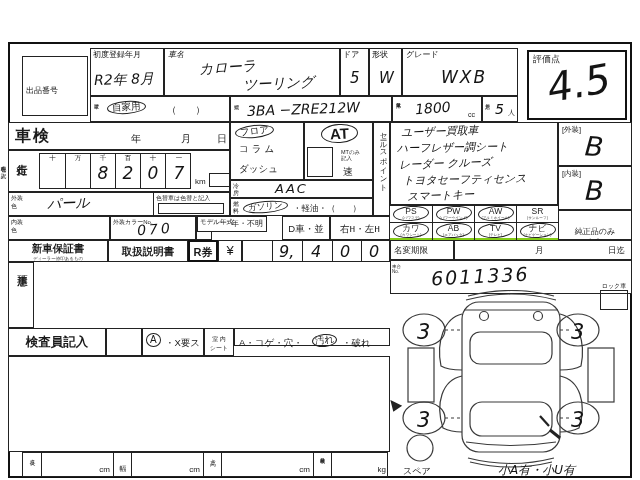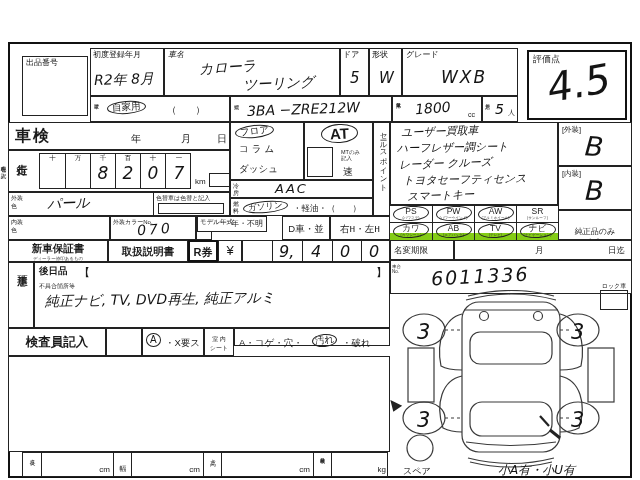--- a/index.html
+++ b/index.html
@@ -26,21 +26,21 @@
 </head>
 <body>
 
 <div id="sheet">
 
   <div class="abs vtext" style="left:1px;top:162px;font-size:5.5px;color:#222;">現在色を記入→</div>
 
   <div class="bx2" style="left:8px;top:42px;width:624px;height:436px;"></div>
 
   <div class="bx" style="left:22px;top:56px;width:66px;height:60px;">
-    <div class="lbl" style="padding:2px 3px;">出品番号</div>
+    <div class="lbl" style="padding:2px 3px;margin-top:28px;">出品番号</div>
   </div>
 
   <div class="bx2" style="left:90px;top:48px;width:428px;height:74px;"></div>
 
   <div class="bx" style="left:90px;top:48px;width:74px;height:48px;">
     <div class="lbl" style="padding:2px 2px;">初度登録年月</div>
     <div class="hw" style="position:absolute;left:3px;top:22px;font-size:14px;transform:rotate(-2deg);">R2年 8月</div>
   </div>
 
   <div class="bx" style="left:164px;top:48px;width:176px;height:48px;">
@@ -188,21 +188,21 @@
   </div>
 
   <div class="bx" style="left:390px;top:122px;width:168px;height:83px;">
     <div class="hw" style="position:absolute;left:10px;top:1px;font-size:11px;transform:rotate(-2deg);">ユーザー買取車</div>
     <div class="hw" style="position:absolute;left:6px;top:17px;font-size:11px;transform:rotate(-1deg);">ハーフレザー調シート</div>
     <div class="hw" style="position:absolute;left:8px;top:33px;font-size:11px;transform:rotate(-2deg);">レーダー クルーズ</div>
     <div class="hw" style="position:absolute;left:12px;top:49px;font-size:11px;transform:rotate(-1deg);">トヨタセーフティセンス</div>
     <div class="hw" style="position:absolute;left:16px;top:65px;font-size:11px;transform:rotate(-2deg);">スマートキー</div>
   </div>
 
-  <div class="abs" style="left:390px;top:205px;width:168px;height:35px;border-bottom:7px solid #84cc16;">
+  <div class="abs" style="left:390px;top:205px;width:168px;height:35px;border-bottom:2px solid #84cc16;">
     <div class="eqcell" style="left:0;top:0;border-left:none;">
       <span class="eqcode">PS</span>
       <span class="eqsub">(パワステ)</span>
       <span class="eqoval"></span>
     </div>
     <div class="eqcell" style="left:42px;top:0;">
       <span class="eqcode">PW</span>
       <span class="eqsub">(パワーウインド)</span>
       <span class="eqoval"></span>
     </div>
@@ -286,27 +286,20 @@
     <div style="position:absolute;left:1px;top:3px;font-size:4.5px;line-height:1.2;">
       <div>車台</div>
       <div>No.</div>
     </div>
     <div class="hw" style="position:absolute;left:40px;top:4px;font-size:19px;letter-spacing:2px;transform:rotate(-3deg);">6011336</div>
   </div>
 
   <div class="bx" style="left:8px;top:262px;width:26px;height:66px;">
     <div class="vtext" style="position:absolute;left:7px;top:4px;font-size:10.5px;">注意事項</div>
   </div>
-  <div class="bx" style="left:34px;top:262px;width:356px;height:66px;">
-    <span style="position:absolute;left:4px;top:2px;font-size:9.5px;font-weight:bold;">後日品</span>
-    <span style="position:absolute;left:44px;top:2px;font-size:11px;">【</span>
-    <span style="position:absolute;right:2px;top:2px;font-size:11px;">】</span>
-    <div style="position:absolute;left:4px;top:19px;font-size:6px;">不具合箇所等</div>
-    <div class="hw" style="position:absolute;left:10px;top:28px;font-size:14px;transform:rotate(-1deg);">純正ナビ, TV, DVD再生, 純正アルミ</div>
-  </div>
 
   <div class="bx" style="left:8px;top:328px;width:98px;height:28px;">
     <div style="text-align:center;font-size:12.5px;font-weight:bold;margin-top:5px;">検査員記入</div>
   </div>
   <div class="bx" style="left:106px;top:328px;width:36px;height:28px;">
     <div style="text-align:center;font-size:12px;margin-top:8px;margin-left:36px;">ガラス</div>
   </div>
   <div class="bx" style="left:142px;top:328px;width:62px;height:28px;">
     <span class="circ" style="position:absolute;left:3px;top:4px;font-size:10px;padding:0 3px;">A</span>
     <span style="position:absolute;left:22px;top:8px;font-size:9.5px;">・X要ス</span>

